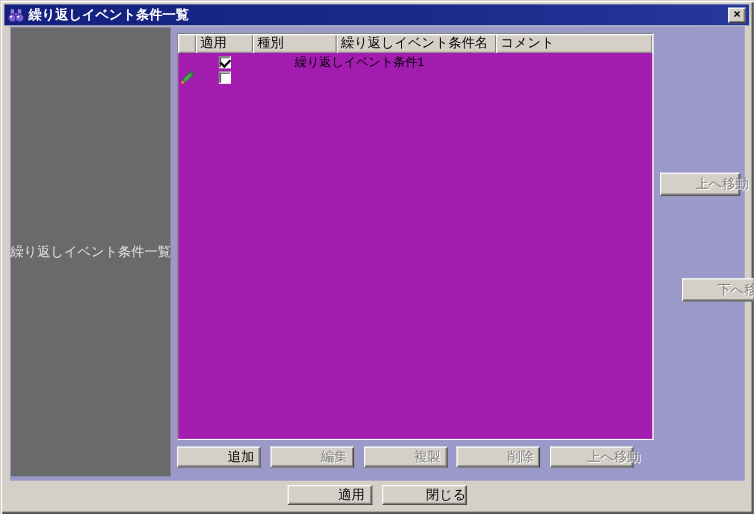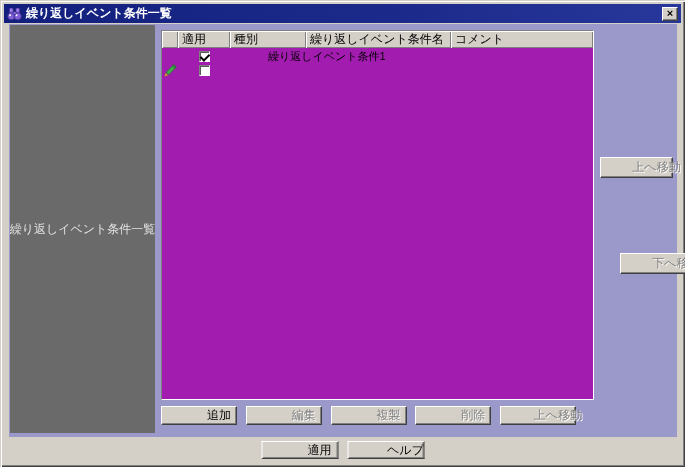--- a/index.html
+++ b/index.html
@@ -169,16 +169,16 @@
       <button class="btn list-btn disabled">削除</button>
       <button class="btn list-btn disabled">上へ移動</button>
     </div>
 
     <button class="btn move-btn move-up disabled">上へ移動</button>
     <button class="btn move-btn move-down disabled">下へ移動</button>
   </div>
 
   <div class="dialog-buttons">
     <button class="btn dialog-btn">適用</button>
-    <button class="btn dialog-btn">ヘルプ</button>
+    <button class="btn dialog-btn">閉じる</button>
   </div>
 
 </div>
 
 </body></html>

